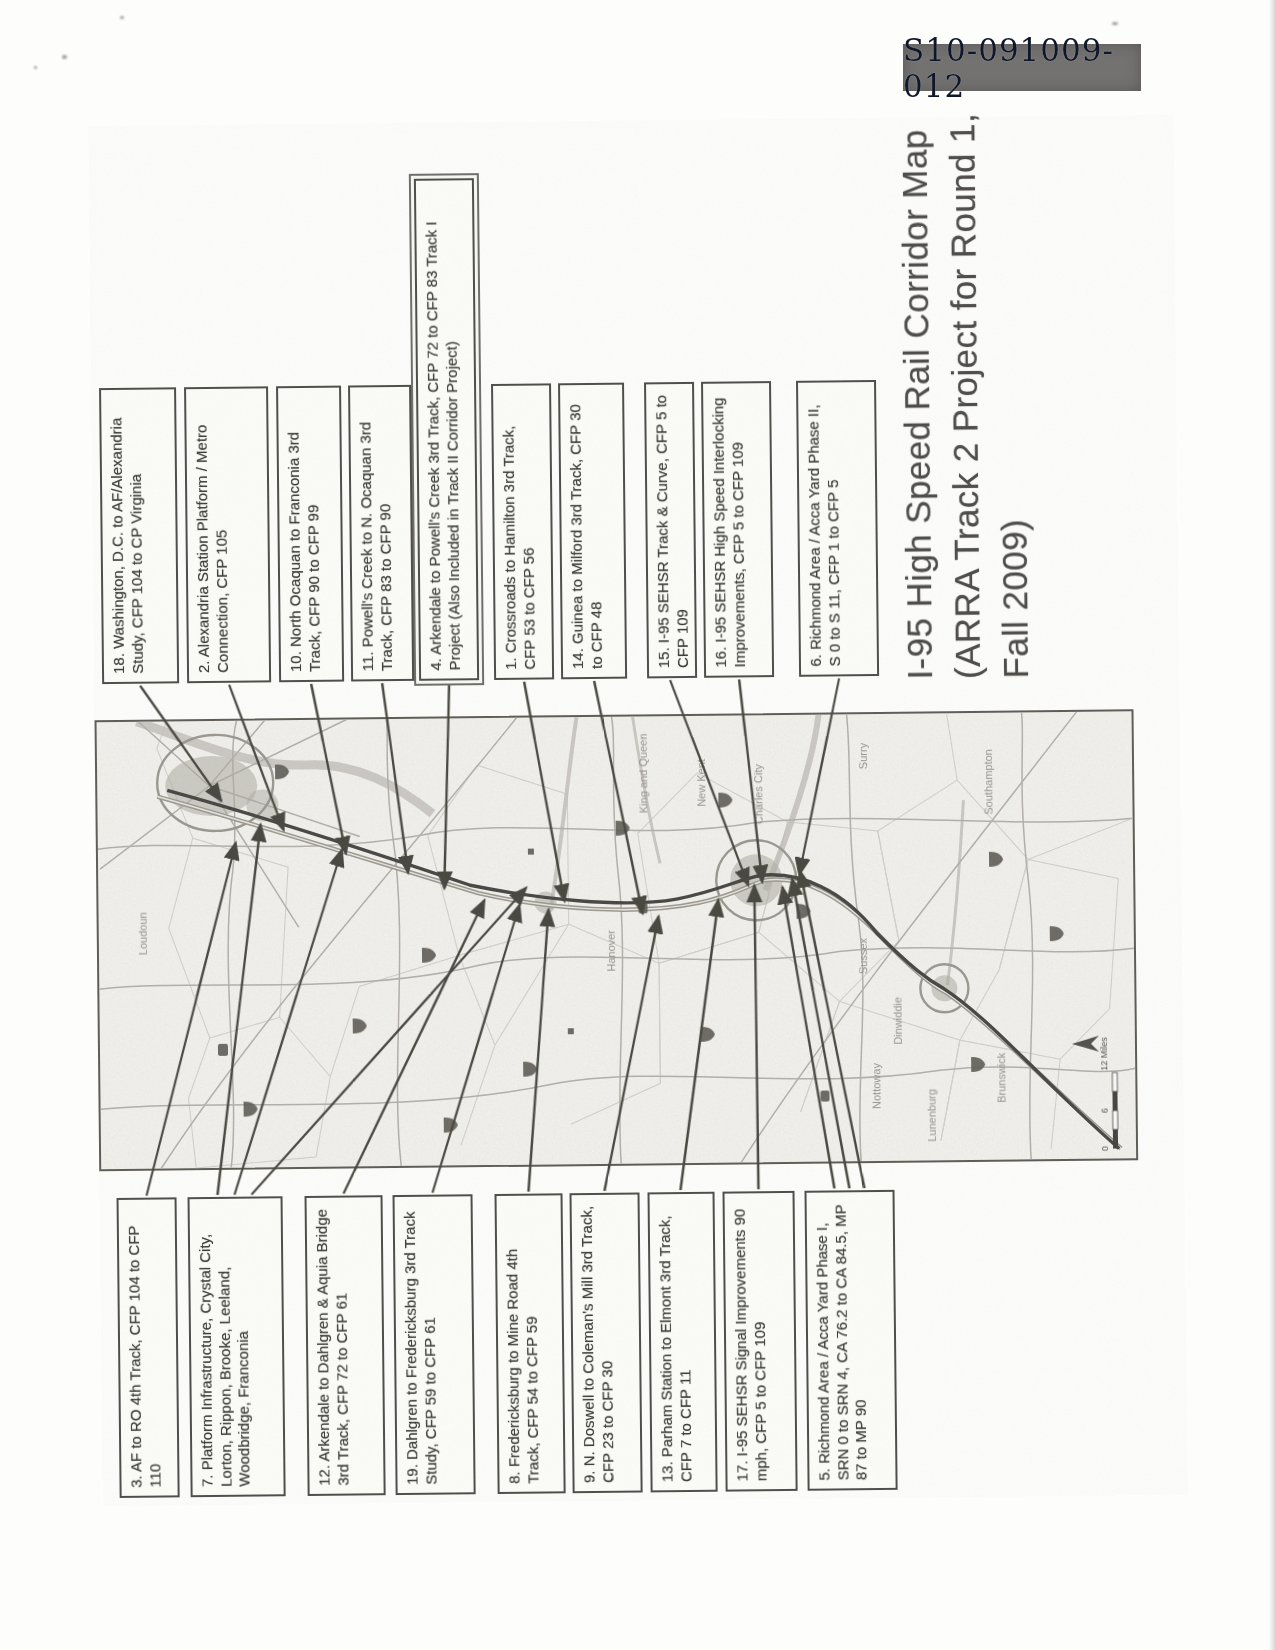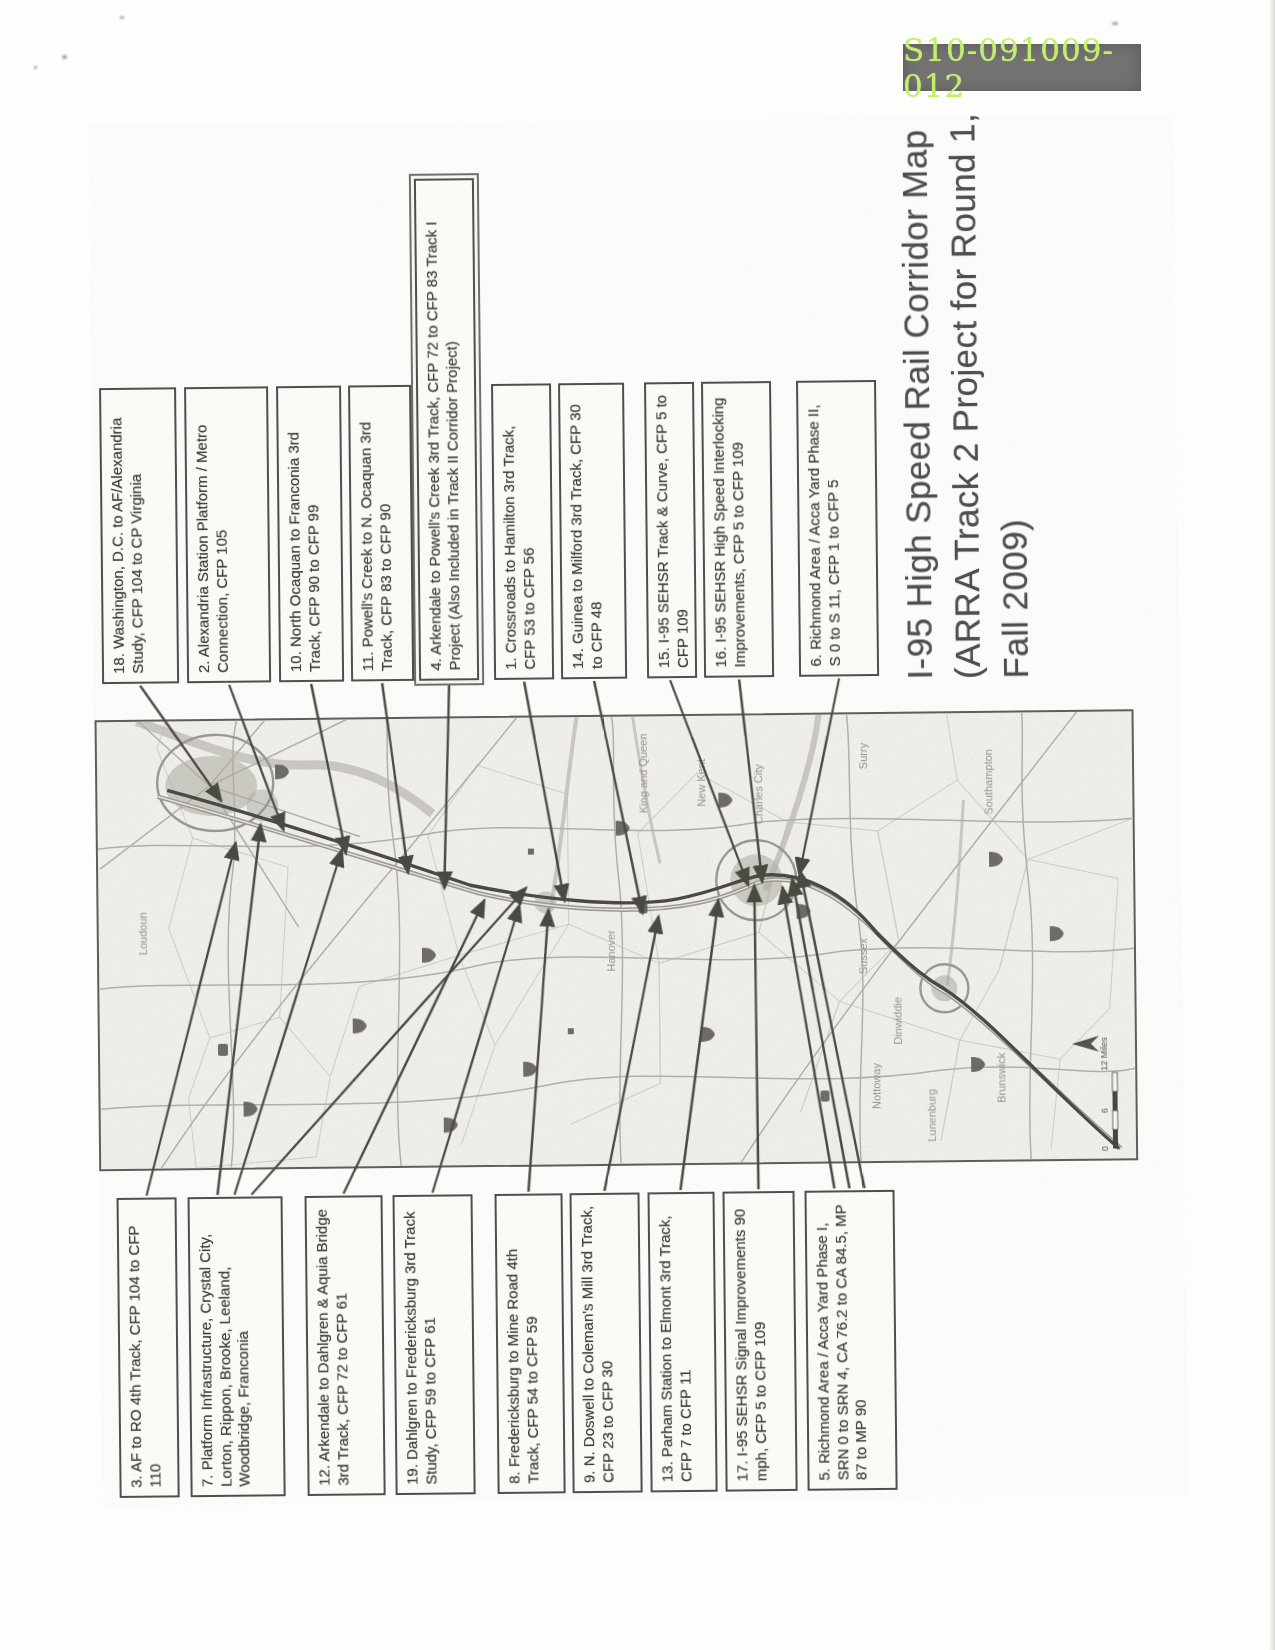--- a/index.html
+++ b/index.html
@@ -2,21 +2,21 @@
 <html><head>
 <meta charset="utf-8">
 <style>
   html,body{margin:0;padding:0;background:#ffffff;}
   .page{position:relative;width:1275px;height:1650px;background:#fdfdfb;overflow:hidden;
         font-family:"Liberation Sans",sans-serif;}
   .speck{position:absolute;background:#9a9a96;border-radius:50%;filter:blur(1px);}
   .edge-shade{position:absolute;right:0;top:0;width:6px;height:100%;
         background:linear-gradient(to left,#d8d8d4,rgba(216,216,212,0));}
   .stamp{position:absolute;left:903px;top:44px;width:238px;height:47px;
-        background:#747271;color:#bef264;display:flex;align-items:center;justify-content:center;
+        background:#747271;color:#0f172a;display:flex;align-items:center;justify-content:center;
         font-family:"DejaVu Serif",serif;font-size:31px;letter-spacing:1px;
         text-shadow:0 0 1px rgba(255,255,255,.6);box-shadow:inset 0 0 14px rgba(40,40,40,.35);}
   
   .land{position:absolute;left:-52px;top:268px;width:1380px;height:1085px;
         transform:rotate(-90.6deg);transform-origin:center;}
   .callout{position:absolute;border:2px solid #4c4c49;background:rgba(252,252,249,.93);
         padding:6px 8px;font-size:15px;line-height:1.24;color:#3a3a38;
         text-shadow:0 0 .7px rgba(50,50,48,.55);box-sizing:border-box;}
   .cl{left:8px;width:300px;}
   .cr{left:822px;width:296px;}

